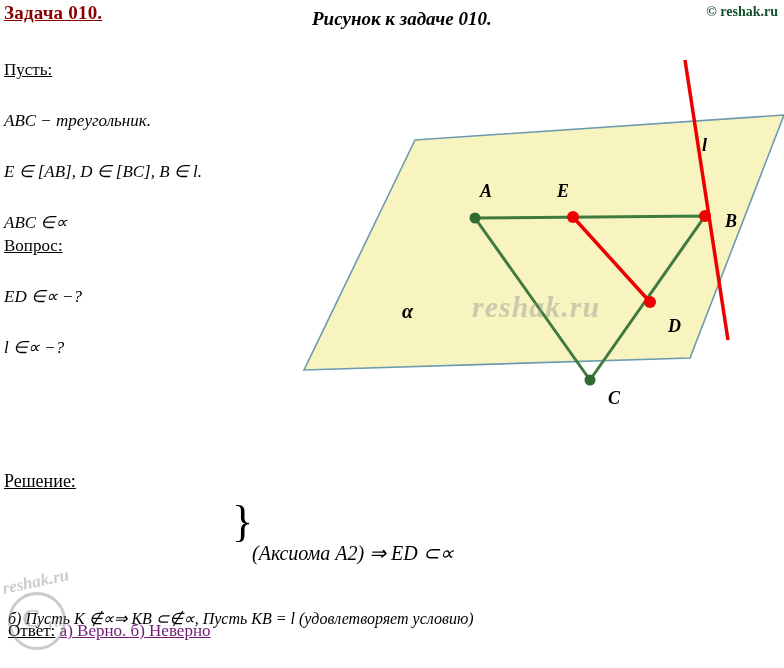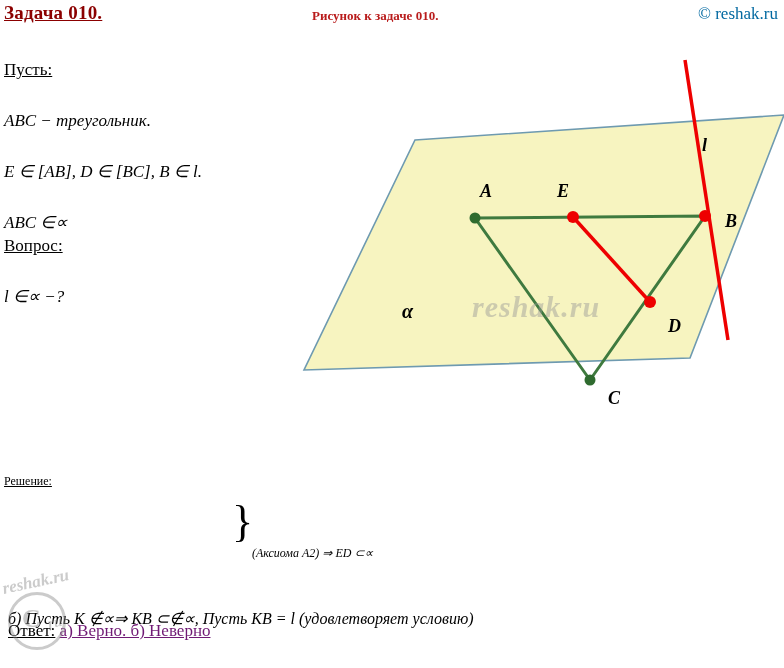--- a/index.html
+++ b/index.html
@@ -28,31 +28,32 @@
     font-size: 19px;
     font-weight: bold;
     color: #8b0000;
     text-decoration: underline;
     letter-spacing: 0.2px;
   }
   .fig-caption {
     position: absolute;
     left: 312px;
     top: 8px;
-    font-size: 13px;
-    font-weight: bold;
-    color: #b91c1c;
+    font-size: 19px;
+    font-style: italic;
+    font-weight: bold;
+    color: #000000;
   }
   .copyright {
     position: absolute;
     right: 6px;
     top: 4px;
-    font-size: 17px;
-    font-weight: normal;
-    color: #0369a1;
+    font-size: 14px;
+    font-weight: bold;
+    color: #14532d;
   }
   
   .given {
     position: absolute;
     left: 4px;
     top: 58px;
     width: 300px;
     font-size: 17px;
     line-height: 23px;
   }
@@ -98,21 +99,21 @@
   
   .solution {
     position: absolute;
     left: 4px;
     top: 470px;
     width: 776px;
     font-size: 16px;
     line-height: 22px;
   }
   .sol-head {
-    font-size: 12px;
+    font-size: 18px;
     text-decoration: underline;
     margin-bottom: 4px;
   }
   .row {
     position: relative;
     white-space: nowrap;
   }
   .rowA { position:absolute; left:4px; top:34px; }
   .rowB { position:absolute; left:30px; top:56px; }
   .brace {
@@ -120,21 +121,21 @@
     left: 228px;
     top: 30px;
     font-size: 44px;
     line-height: 44px;
     font-family: "Liberation Serif", serif;
   }
   .axiom {
     position: absolute;
     left: 248px;
     top: 44px;
-    font-size: 12px;
+    font-size: 20px;
   }
   .rowC { position:absolute; left:4px; top:110px; }
   .rowD { position:absolute; left:4px; top:150px; font-size:17px;}
   .ans-label {
     text-decoration: underline;
     text-align: center;
   }
   .ans-text {
     color: #701a75;
     text-decoration: underline;
@@ -194,20 +195,21 @@
   <div class="task-title">Задача 010.</div>
   <div class="fig-caption">Рисунок к задаче 010.</div>
   <div class="copyright">© reshak.ru</div>
 
   <div class="given">
     <div class="ul">Пусть:</div>
     <div class="line it">ABC − треугольник.</div>
     <div class="line it">E ∈ [AB], D ∈ [BC], B ∈ l.</div>
     <div class="line it">ABC ∈∝</div>
     <div class="ul">Вопрос:</div>
+    <div class="line it">ED ∈∝ −?</div>
     <div class="line it">l ∈∝ −?</div>
   </div>
 
   <div class="figure">
     <svg width="494" height="400" viewBox="0 0 494 400">
 
       <polygon points="125,100 494,75 400,318 14,330" fill="#f7f4c0" stroke="#6e9ab0" stroke-width="1.6"></polygon>
 
       <polygon points="185,178 415,176 300,340" fill="none" stroke="#3f7a3f" stroke-width="3"></polygon>
 

